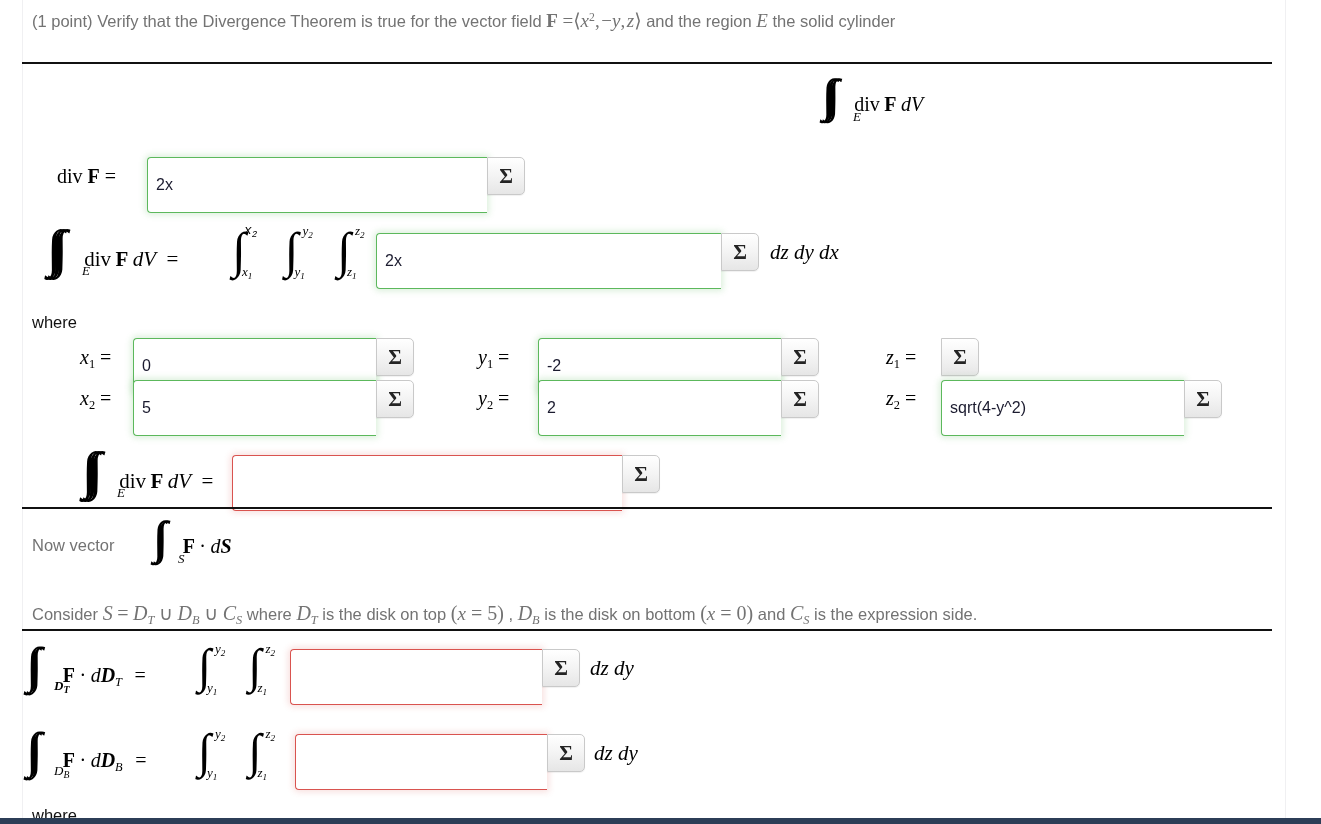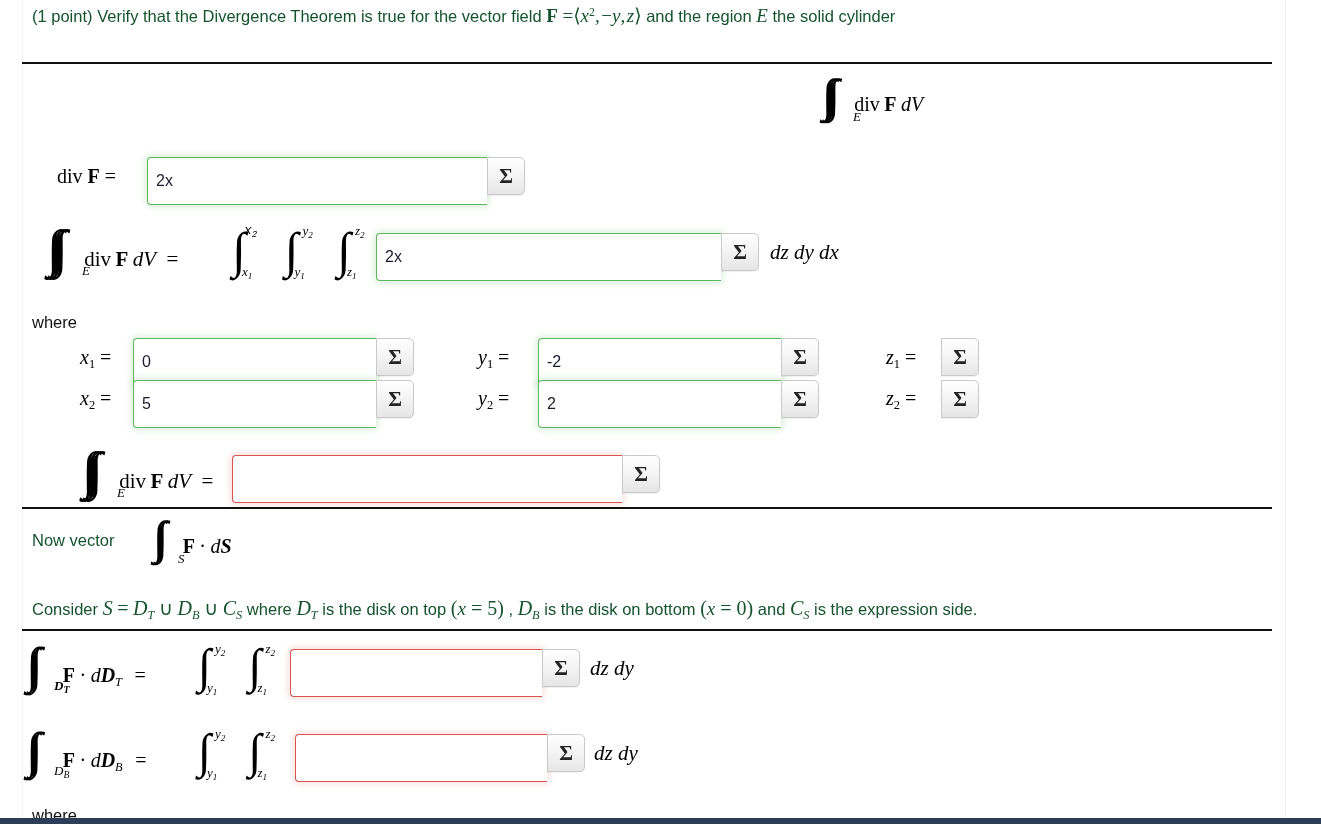--- a/index.html
+++ b/index.html
@@ -55,22 +55,22 @@
     vertical-align: -0.32em;
     font-style: italic;
     font-family: "Liberation Serif", serif;
   }
   .supn { font-size:0.62em; vertical-align:0.52em; font-style:normal; }
 
   
   .prose {
     position: absolute;
     font-size: 16.5px;
-    line-height: 20px;
-    color: #14532d;
+    line-height: 30px;
+    color: #737373;
     white-space: nowrap;
   }
   .prose .mathtext, .prose .mi, .prose .mib, .prose .mup {
     font-size: 19px;
   }
 
   hr.rule {
     position: absolute;
     left: 22px;
     width: 1250px;
@@ -112,21 +112,21 @@
   }
 
   
   .ansgroup {
     position: absolute;
     display: flex;
     align-items: stretch;
     height: 38px;
   }
   .ansinput {
-    height: 48px;
+    height: 56px;
     box-sizing: border-box;
     border: 1px solid #5cb85c;
     border-right: none;
     border-radius: 4px 0 0 4px;
     background: #ffffff;
     font-family: "Liberation Sans", sans-serif;
     font-size: 16px;
     color: #1b1b2f;
     padding: 16px 8px;
     outline: none;
@@ -295,20 +295,21 @@
   </div>
   <div class="ansgroup" style="left:941px; top:338px;">
     <div class="sigma-btn">Σ</div>
   </div>
 
   <div class="lbl" style="left:886px; top:387px;">
     <span class="mi">z<span class="sub" style="font-style:normal;">2</span></span>
     <span class="mup">=</span>
   </div>
   <div class="ansgroup" style="left:941px; top:380px;">
+    <input class="ansinput" type="text" style="width: 243px;" value="sqrt(4-y^2)">
     <div class="sigma-btn">Σ</div>
   </div>
 
   <div style="position:absolute; left:82px; top:450px; white-space:nowrap;">
     <span class="tripleint" style="position:relative;">
       <span class="bigint" style="font-size:52px;">∫</span><span class="bigint" style="font-size:52px; margin-left:-11px;">∫</span><span class="bigint" style="font-size:52px; margin-left:-11px;">∫</span>
       <span class="intlimit-b" style="left:35px; top:35px;">E</span>
     </span>
     <span class="mup" style="font-size:21px; margin-left:12px;">div</span>
     <span class="mib" style="font-size:21px;">F</span>

